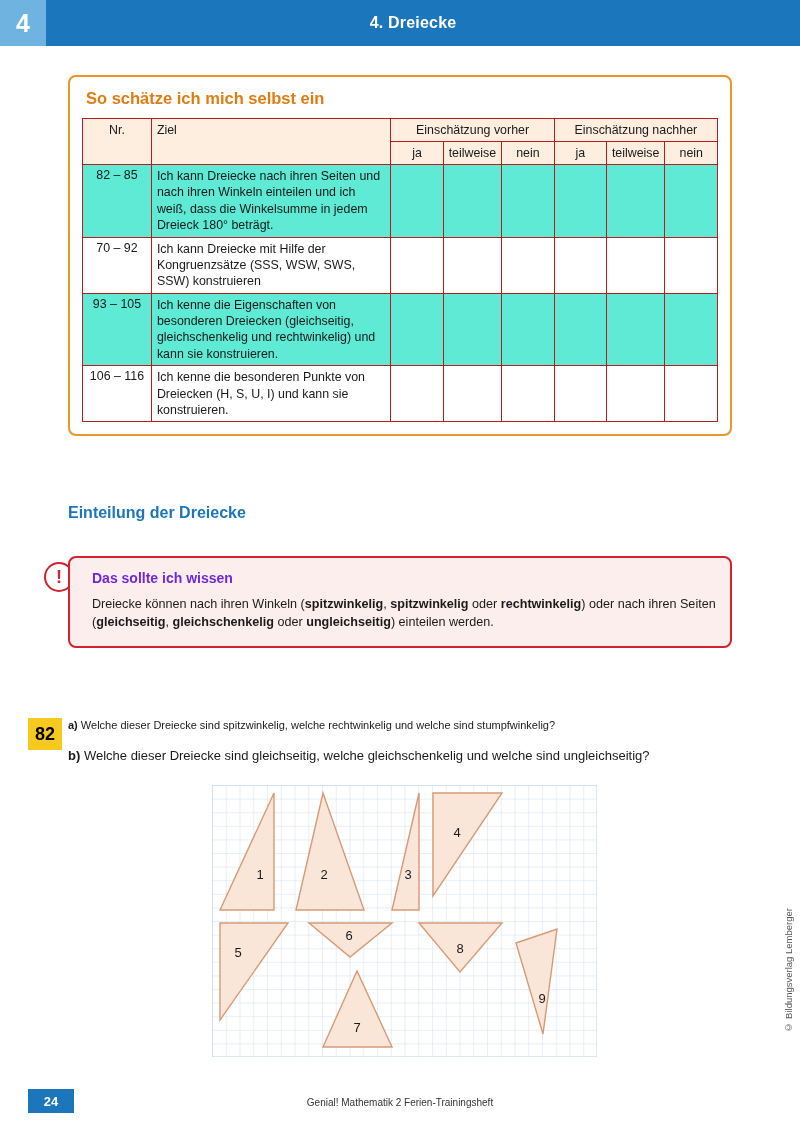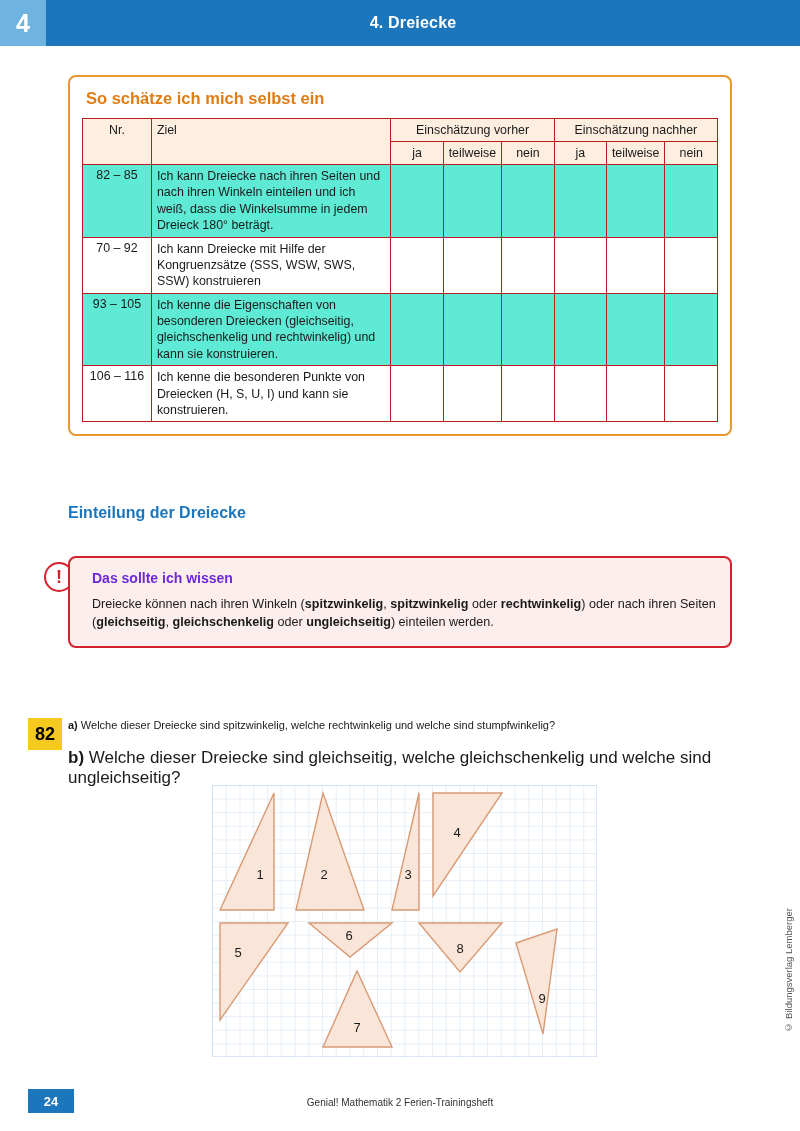--- a/index.html
+++ b/index.html
@@ -162,21 +162,21 @@
     left: 68px;
     top: 719px;
     width: 680px;
     font-size: 11px;
   }
   .ex-b {
     position: absolute;
     left: 68px;
     top: 748px;
     width: 680px;
-    font-size: 17px;
+    font-size: 13px;
   }
   .ex-label { font-weight: bold; }
 
   
   .figure {
     position: absolute;
     left: 212px;
     top: 785px;
     width: 385px;
     height: 272px;

